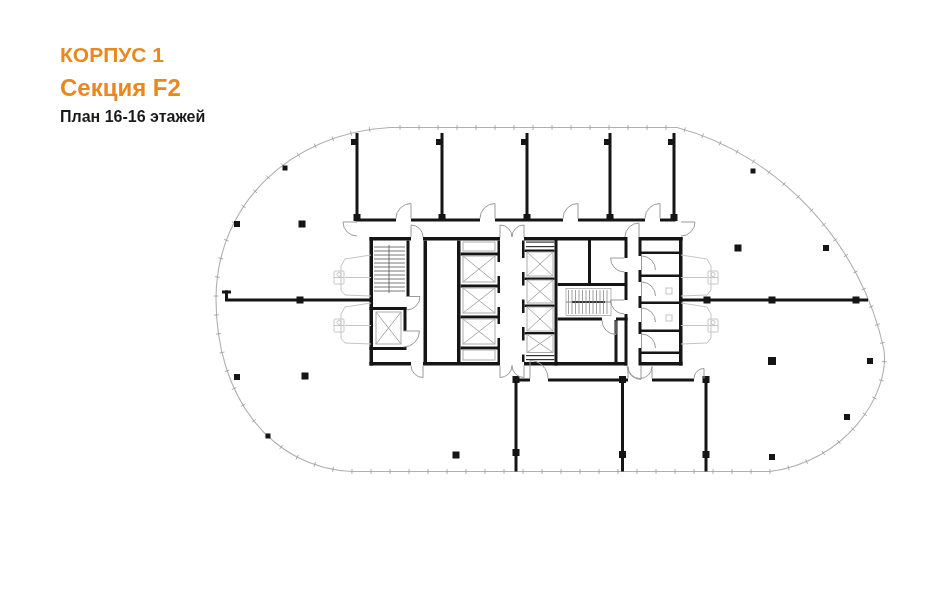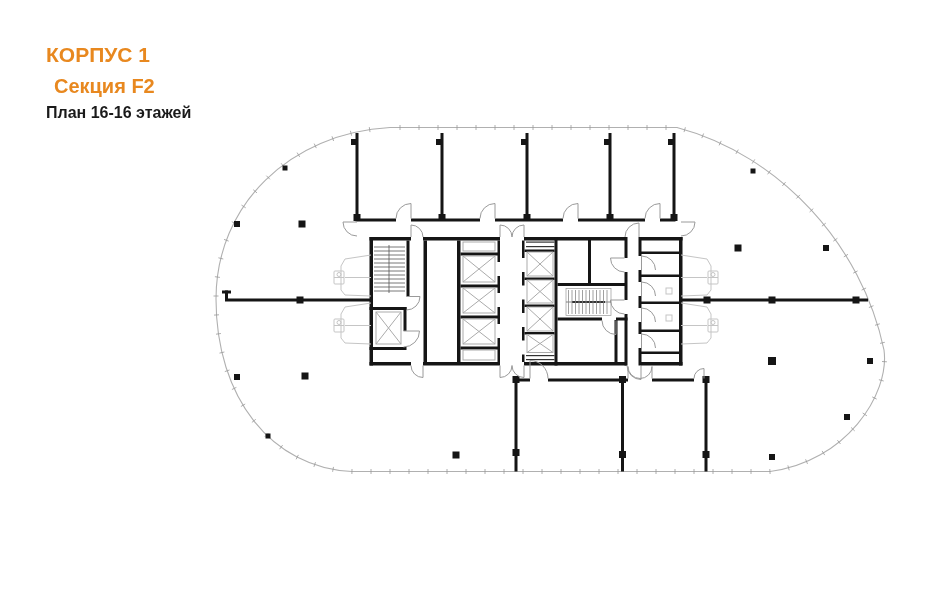--- a/index.html
+++ b/index.html
@@ -1,20 +1,20 @@
 <!DOCTYPE html>
 <html><head>
 <meta charset="utf-8">
 <style>
   html,body{margin:0;padding:0;background:#ffffff;width:941px;height:600px;overflow:hidden;}
   #stage{position:relative;width:941px;height:600px;background:#fff;font-family:"Liberation Sans",sans-serif;}
   #plan-svg{position:absolute;left:0;top:0;}
-  .title-block{position:absolute;left:46px;top:44px;line-height:1.0;}
+  .title-block{position:absolute;left:60px;top:44px;line-height:1.0;}
   .t-building{font-size:21px;font-weight:bold;color:#E8881F;margin:0 0 11px 0;}
-  .t-section{font-size:20px;font-weight:bold;color:#E8881F;margin:0 0 9px 8px;}
+  .t-section{font-size:24px;font-weight:bold;color:#E8881F;margin:0 0 9px 0;}
   .t-floors{font-size:16px;font-weight:bold;color:#1a1a1a;margin:0;}
   svg .wall{fill:#151515;stroke:none;}
   svg .door{stroke:#9a9a9a;stroke-width:1;fill:none;}
   svg .lift{stroke:#ababab;stroke-width:1;fill:none;}
   svg .fixt{stroke:#c5c5c5;stroke-width:1;fill:none;}
   svg .tread{stroke:#555;stroke-width:0.8;}
   svg .tread2{stroke:#888;stroke-width:0.8;}
 </style>
 </head>
 <body>

